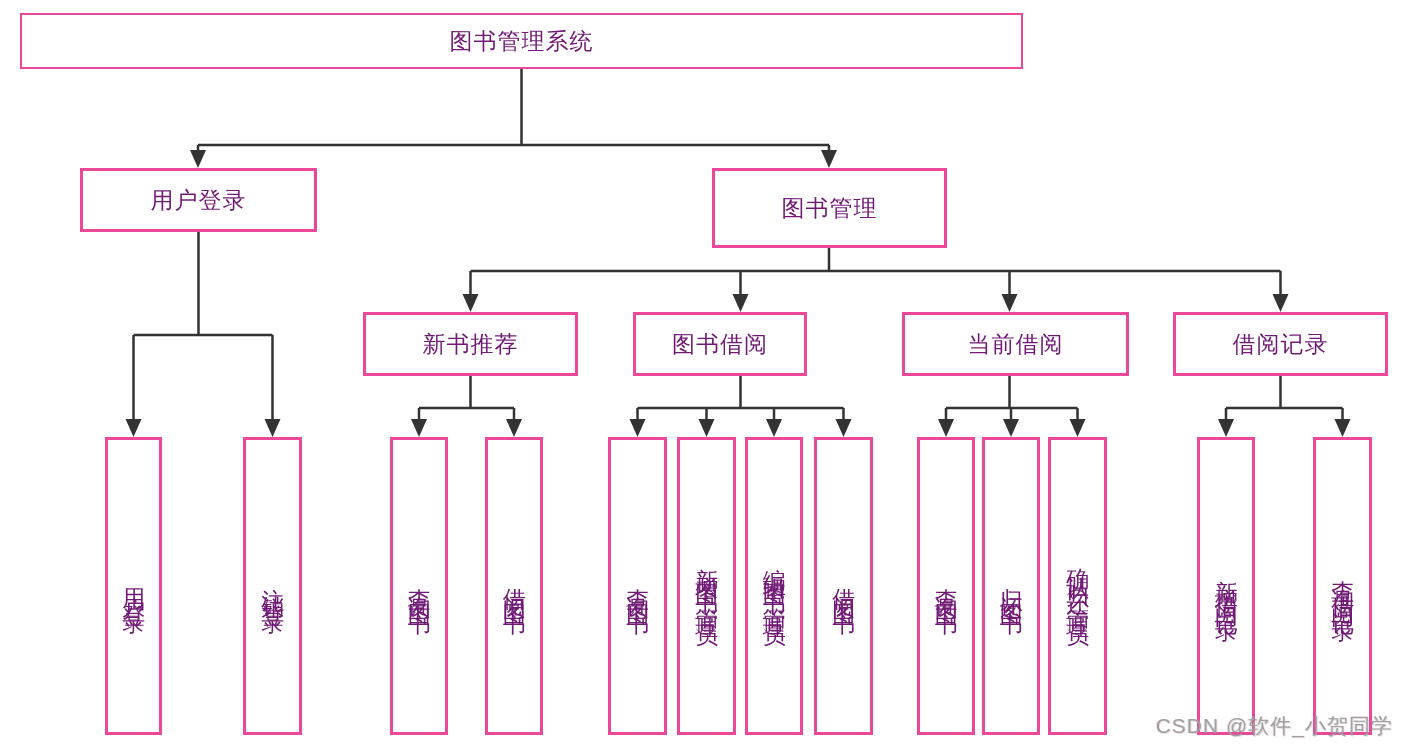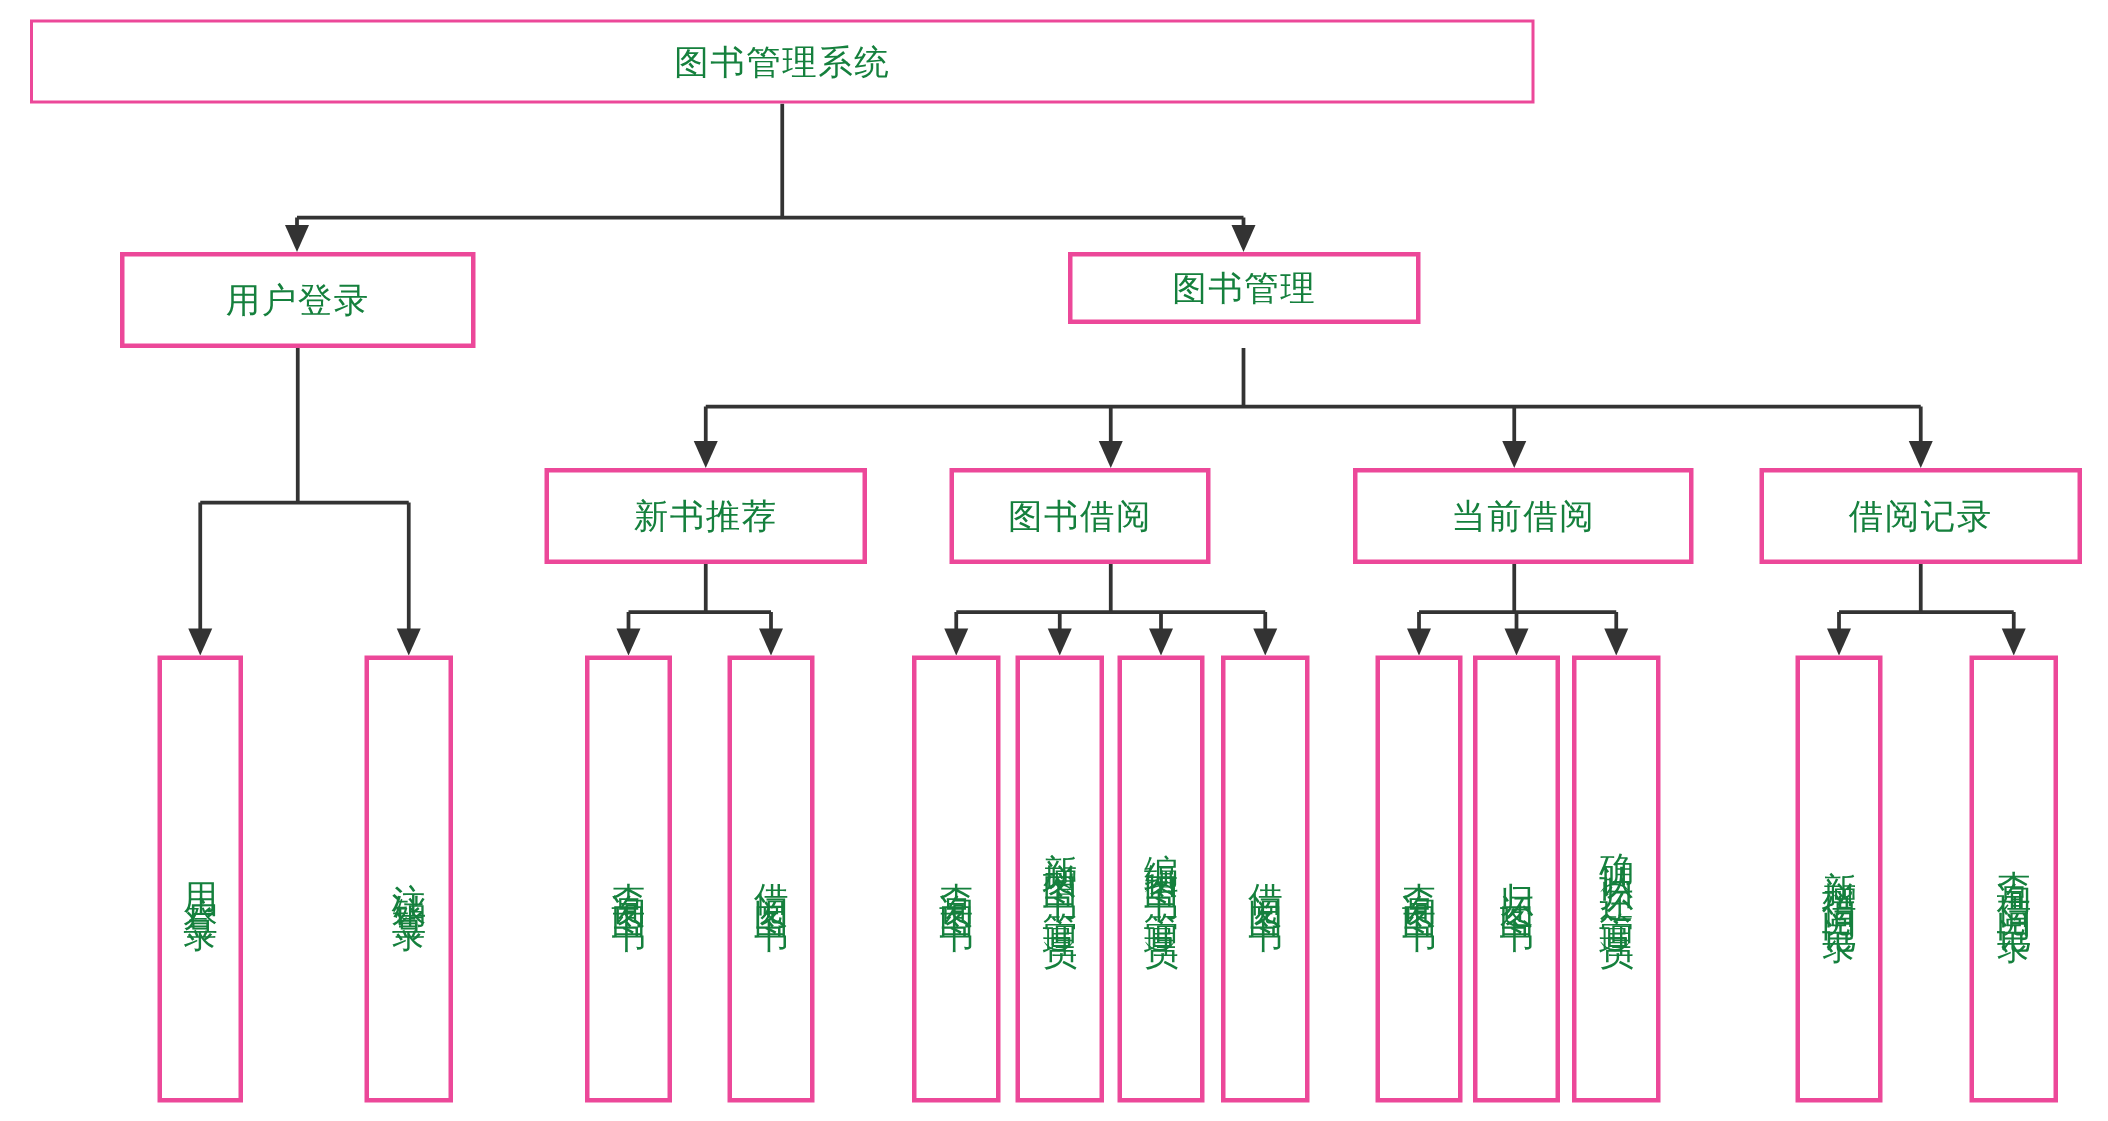--- a/index.html
+++ b/index.html
@@ -24,21 +24,21 @@
   }
   .box {
     position: absolute;
     box-sizing: border-box;
     background: #ffffff;
     border: 3px solid #ec4899;
     display: flex;
     align-items: center;
     justify-content: center;
     font-size: 23px;
-    color: #15803d;
+    color: #701a75;
     z-index: 2;
     letter-spacing: 1px;
   }
   .box.root {
     border-width: 2px;
   }
   .vtext {
     writing-mode: vertical-rl;
     text-orientation: mixed;
     font-size: 23px;
@@ -98,21 +98,21 @@
       <path d="M1003 419 L1019 419 L1011 437 Z"></path>
       <path d="M1069.5 419 L1085.5 419 L1077.5 437 Z"></path>
       <path d="M1218 419 L1234 419 L1226 437 Z"></path>
       <path d="M1334.5 419 L1350.5 419 L1342.5 437 Z"></path>
     </g>
   </svg>
 
   <div class="box root" style="left:20px; top:13px; width:1003px; height:56px;">图书管理系统</div>
 
   <div class="box" style="left:80px; top:168px; width:237px; height:64px;">用户登录</div>
-  <div class="box" style="left:712px; top:168px; width:235px; height:48px;">图书管理</div>
+  <div class="box" style="left:712px; top:168px; width:235px; height:80px;">图书管理</div>
 
   <div class="box" style="left:363px; top:312px; width:215px; height:64px;text-align:right;">新书推荐</div>
   <div class="box" style="left:633px; top:312px; width:174px; height:64px;">图书借阅</div>
   <div class="box" style="left:902px; top:312px; width:227px; height:64px;">当前借阅</div>
   <div class="box" style="left:1173px; top:312px; width:215px; height:64px;">借阅记录</div>
 
   <div class="box" style="left:105px; top:437px; width:57px; height:298px;">
     <span class="vtext">用户登录</span>
   </div>
   <div class="box" style="left:243px; top:437px; width:59px; height:298px;">
@@ -149,14 +149,15 @@
     <span class="vtext">确认归还（管理员）</span>
   </div>
 
   <div class="box" style="left:1197px; top:437px; width:58px; height:298px;">
     <span class="vtext">新增借阅记录</span>
   </div>
   <div class="box" style="left:1313px; top:437px; width:59px; height:298px;">
     <span class="vtext">查询借阅记录</span>
   </div>
 
+  <div class="watermark">CSDN @软件_小贺同学</div>
 
 </div>
 
 </body></html>

